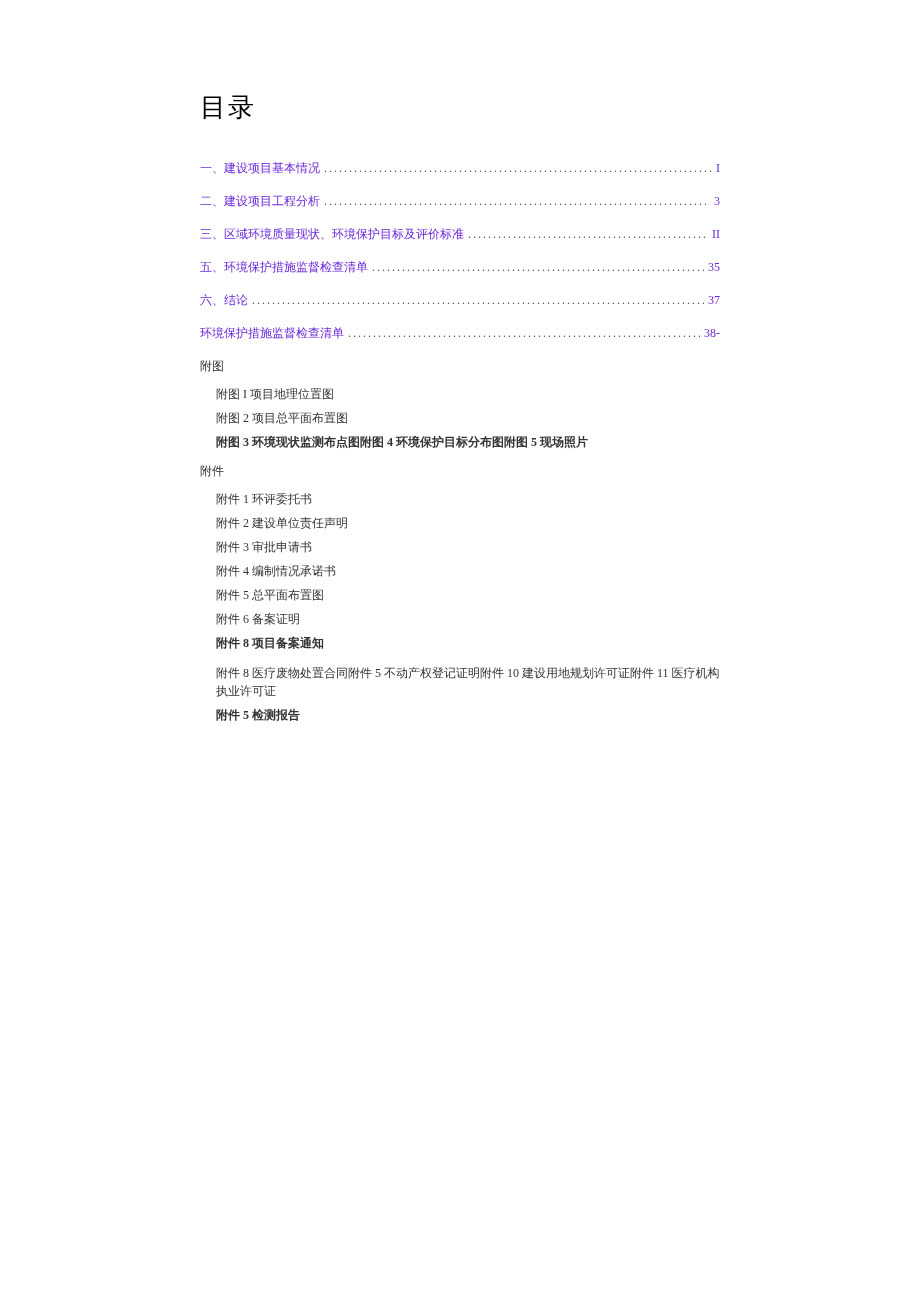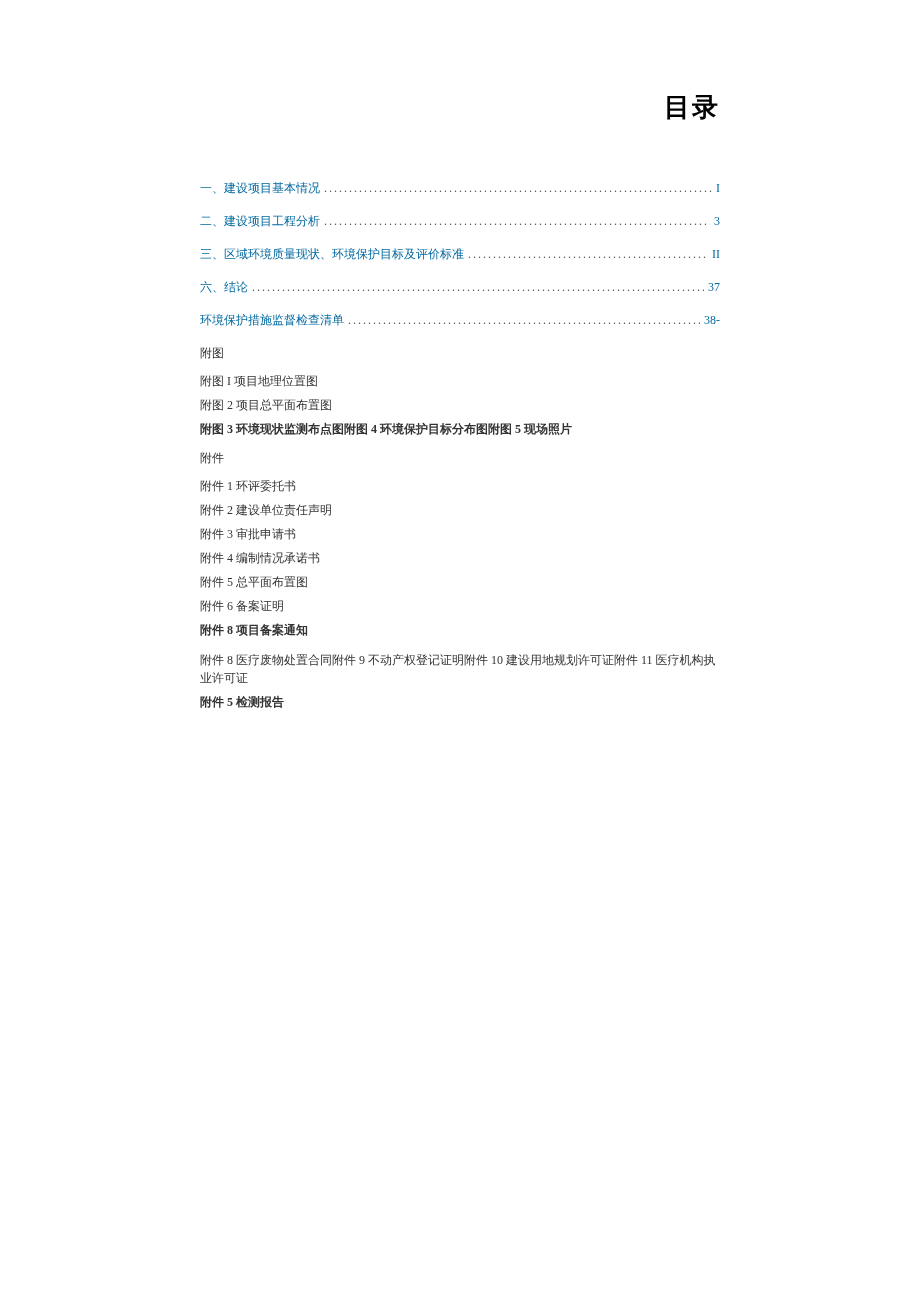--- a/index.html
+++ b/index.html
@@ -12,29 +12,29 @@
       font-family: "SimSun", "宋体", serif;
       width: 920px;
       height: 1301px;
       padding: 90px 0 0 0;
     }
     .content {
       width: 520px;
       margin: 0 auto;
     }
     .title {
-      text-align: right;
+      text-align: left;
       font-size: 26px;
-      font-weight: bold;
-      margin-bottom: 55px;
+      font-weight: normal;
+      margin-bottom: 35px;
       letter-spacing: 2px;
     }
     .toc {
       font-size: 12px;
-      color: #0369a1;
+      color: #6d28d9;
     }
     .toc-entry {
       display: flex;
       align-items: baseline;
       margin-bottom: 16px;
       white-space: nowrap;
     }
     .toc-label {
       flex-shrink: 0;
     }
@@ -57,20 +57,21 @@
       margin-top: 6px;
       margin-bottom: 10px;
     }
     .list {
       font-size: 12px;
       color: #333;
     }
     .list-item {
       margin-bottom: 6px;
       line-height: 1.5;
+      margin-left: 16px;
     }
     .list-item.spaced {
       margin-bottom: 12px;
       font-weight: bold;
     }
   </style>
 </head>
 <body>
 
 <div class="content">
@@ -86,20 +87,25 @@
       <span class="toc-label">二、建设项目工程分析</span>
       <span class="toc-dots"></span>
       <span class="toc-page">3</span>
     </div>
     <div class="toc-entry">
       <span class="toc-label">三、区域环境质量现状、环境保护目标及评价标准</span>
       <span class="toc-dots"></span>
       <span class="toc-page">II</span>
     </div>
     <div class="toc-entry">
+      <span class="toc-label">五、环境保护措施监督检查清单</span>
+      <span class="toc-dots"></span>
+      <span class="toc-page">35</span>
+    </div>
+    <div class="toc-entry">
       <span class="toc-label">六、结论</span>
       <span class="toc-dots"></span>
       <span class="toc-page">37</span>
     </div>
     <div class="toc-entry">
       <span class="toc-label">环境保护措施监督检查清单</span>
       <span class="toc-dots"></span>
       <span class="toc-page">38-</span>
     </div>
   </div>
@@ -113,16 +119,16 @@
 
   <div class="section-header">附件</div>
   <div class="list">
     <div class="list-item">附件 1 环评委托书</div>
     <div class="list-item">附件 2 建设单位责任声明</div>
     <div class="list-item">附件 3 审批申请书</div>
     <div class="list-item">附件 4 编制情况承诺书</div>
     <div class="list-item">附件 5 总平面布置图</div>
     <div class="list-item">附件 6 备案证明</div>
     <div class="list-item spaced">附件 8 项目备案通知</div>
-    <div class="list-item">附件 8 医疗废物处置合同附件 9 不动产权登记证明附件 10 建设用地规划许可证附件 11 医疗机构执业许可证</div>
+    <div class="list-item">附件 8 医疗废物处置合同附件 5 不动产权登记证明附件 10 建设用地规划许可证附件 11 医疗机构执业许可证</div>
     <div class="list-item spaced">附件 5 检测报告</div>
   </div>
 </div>
 
 </body></html>

